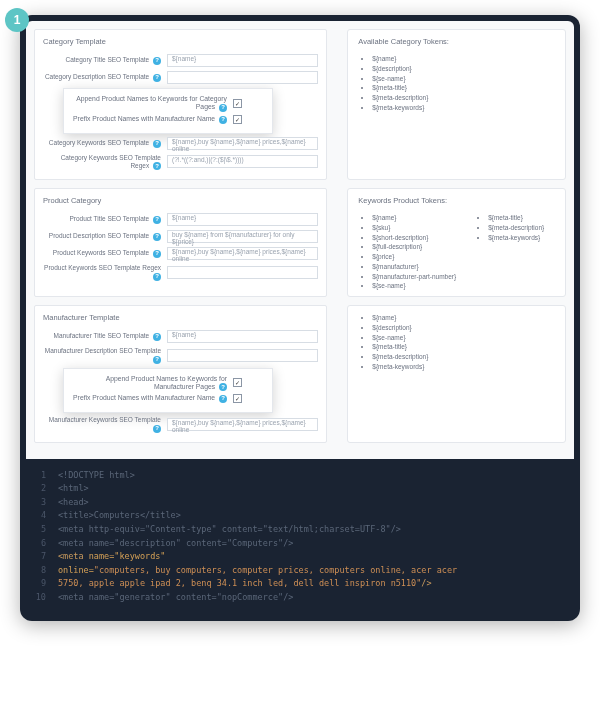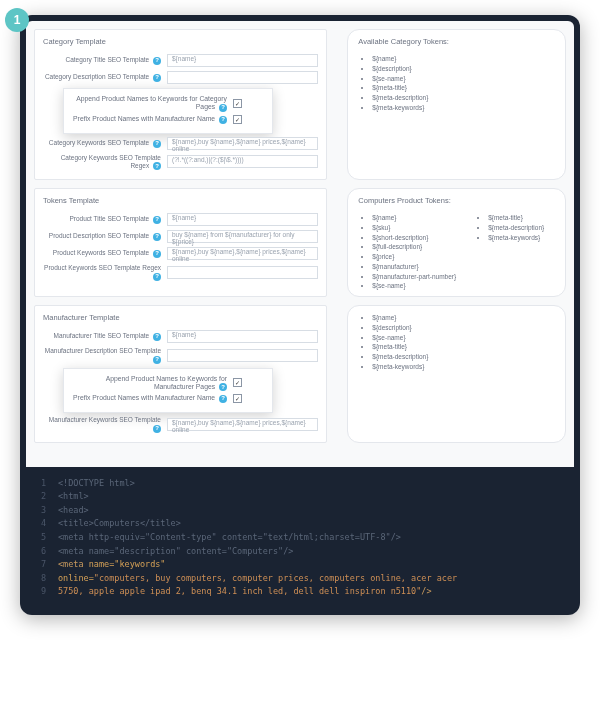--- a/index.html
+++ b/index.html
@@ -3,21 +3,21 @@
 <meta charset="utf-8">
 <style>
 *{margin:0;padding:0;box-sizing:border-box}
 body{font-family:-apple-system,Segoe UI,Arial,sans-serif;background:#fff;width:600px;height:728px;overflow:hidden}
 .wrap{position:relative;padding:15px 20px 0 20px}
 .badge{position:absolute;left:5px;top:8px;width:24px;height:24px;background:#5dc5c5;border-radius:50%;color:#fff;font-size:12px;font-weight:bold;display:flex;align-items:center;justify-content:center;z-index:10}
 .panel{background:#1a2332;border-radius:12px;padding:6px 6px 12px 6px;box-shadow:0 4px 20px rgba(0,0,0,0.3)}
 .forms{background:#f8f9fa;border-radius:6px 6px 0 0;padding:8px 8px;font-size:7px;color:#6b7280}
 .sec{display:flex;gap:20px;margin-bottom:8px}
 .left{flex:1.4;background:#fff;border:1px solid #e4e7ec;border-radius:2px;padding:7px 8px 5px 8px}
-.right{flex:1;background:#fff;border:1px solid #e4e7ec;border-radius:12px;padding:7px 10px 5px 10px}
+.right{flex:1;background:#fff;border:1px solid #e4e7ec;border-radius:3px;padding:7px 10px 5px 10px}
 .sec-title{font-size:7.5px;color:#6b7280;margin-bottom:8px;font-weight:500}
 .row{display:flex;align-items:center;margin-bottom:4px;gap:6px}
 .lbl{width:118px;text-align:right;font-size:6.5px;color:#6b7280;line-height:1.2}
 .help{display:inline-flex;width:8px;height:8px;background:#3fb1e3;color:#fff;border-radius:50%;font-size:6px;align-items:center;justify-content:center;margin-left:2px;font-weight:bold}
 .inp{flex:1;height:13px;border:1px solid #d7dde4;background:#fff;padding:0 4px;font-size:6.5px;color:#9aa3af}
 .cb{width:9px;height:9px;border:1px solid #8b96a5;background:#fff;display:inline-flex;align-items:center;justify-content:center;font-size:7px;color:#333}
 .chk::after{content:"✓";font-size:6px}
 ul.tok{list-style:disc;padding-left:14px;font-size:6.5px;color:#6b7280;line-height:1.5}
 .tok-cols{display:flex;gap:18px}
 .pop{background:#fff;border:1px solid #e4e7ec;box-shadow:0 3px 12px rgba(0,0,0,0.18);padding:6px 8px;margin:3px 0 3px 20px;width:210px}
@@ -77,61 +77,61 @@
 <li>${se-name}</li>
 <li>${meta-title}</li>
 <li>${meta-description}</li>
 <li>${meta-keywords}</li>
 </ul>
 </div>
 </div>
 
 <div class="sec">
 <div class="left">
-<div class="sec-title">Tokens Template</div>
+<div class="sec-title">Product Category</div>
 <div class="row">
               <div class="lbl"><span>Product Title SEO Template</span> <span class="help">?</span></div>
               <div class="inp">${name}</div>
             </div>
 <div class="row">
               <div class="lbl"><span>Product Description SEO Template</span> <span class="help">?</span></div>
               <div class="inp">buy ${name} from ${manufacturer} for only ${price}</div>
             </div>
 <div class="row">
               <div class="lbl"><span>Product Keywords SEO Template</span> <span class="help">?</span></div>
               <div class="inp">${name},buy ${name},${name} prices,${name} online</div>
             </div>
 <div class="row">
               <div class="lbl"><span>Product Keywords SEO Template Regex</span> <span class="help">?</span></div>
               <div class="inp"></div>
             </div>
 </div>
 <div class="right">
-<div class="sec-title">Computers Product Tokens:</div>
+<div class="sec-title">Keywords Product Tokens:</div>
 <div class="tok-cols">
 <ul class="tok">
 <li>${name}</li>
 <li>${sku}</li>
 <li>${short-description}</li>
 <li>${full-description}</li>
 <li>${price}</li>
 <li>${manufacturer}</li>
 <li>${manufacturer-part-number}</li>
 <li>${se-name}</li>
 </ul>
 <ul class="tok">
 <li>${meta-title}</li>
 <li>${meta-description}</li>
 <li>${meta-keywords}</li>
 </ul>
 </div>
 </div>
 </div>
 
-<div class="sec" style="margin-bottom:16px">
+<div class="sec" style="margin-bottom:8px">
 <div class="left">
 <div class="sec-title">Manufacturer Template</div>
 <div class="row">
               <div class="lbl"><span>Manufacturer Title SEO Template</span> <span class="help">?</span></div>
               <div class="inp">${name}</div>
             </div>
 <div class="row">
               <div class="lbl"><span>Manufacturer Description SEO Template</span> <span class="help">?</span></div>
               <div class="inp"></div>
             </div>
@@ -194,16 +194,20 @@
           <span><span class="hl1">&lt;meta </span><span class="hl2">name="keywords"</span></span>
         </div>
 <div class="cline">
           <span class="ln">8</span>
           <span><span class="hl2">online=</span><span class="hl3">"computers, buy computers, computer prices, computers online, acer acer</span></span>
         </div>
 <div class="cline">
           <span class="ln">9</span>
           <span><span class="hl3">5750, apple apple ipad 2, benq 34.1 inch led, dell dell inspiron n5110"</span><span class="hl1">/&gt;</span></span>
         </div>
+<div class="cline">
+          <span class="ln">10</span>
+          <span class="ct">&lt;meta name="generator" content="nopCommerce"/&gt;</span>
+        </div>
 </div>
 
 </div>
 </div>
 
 </body></html>

